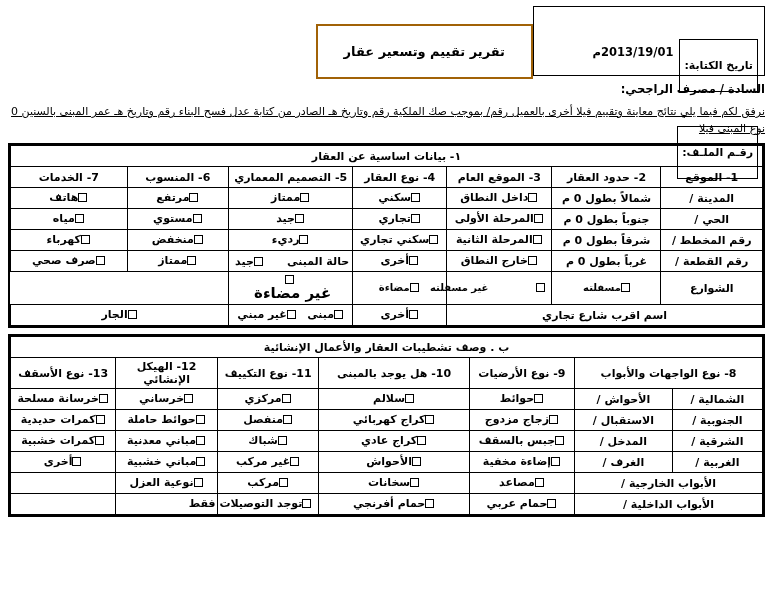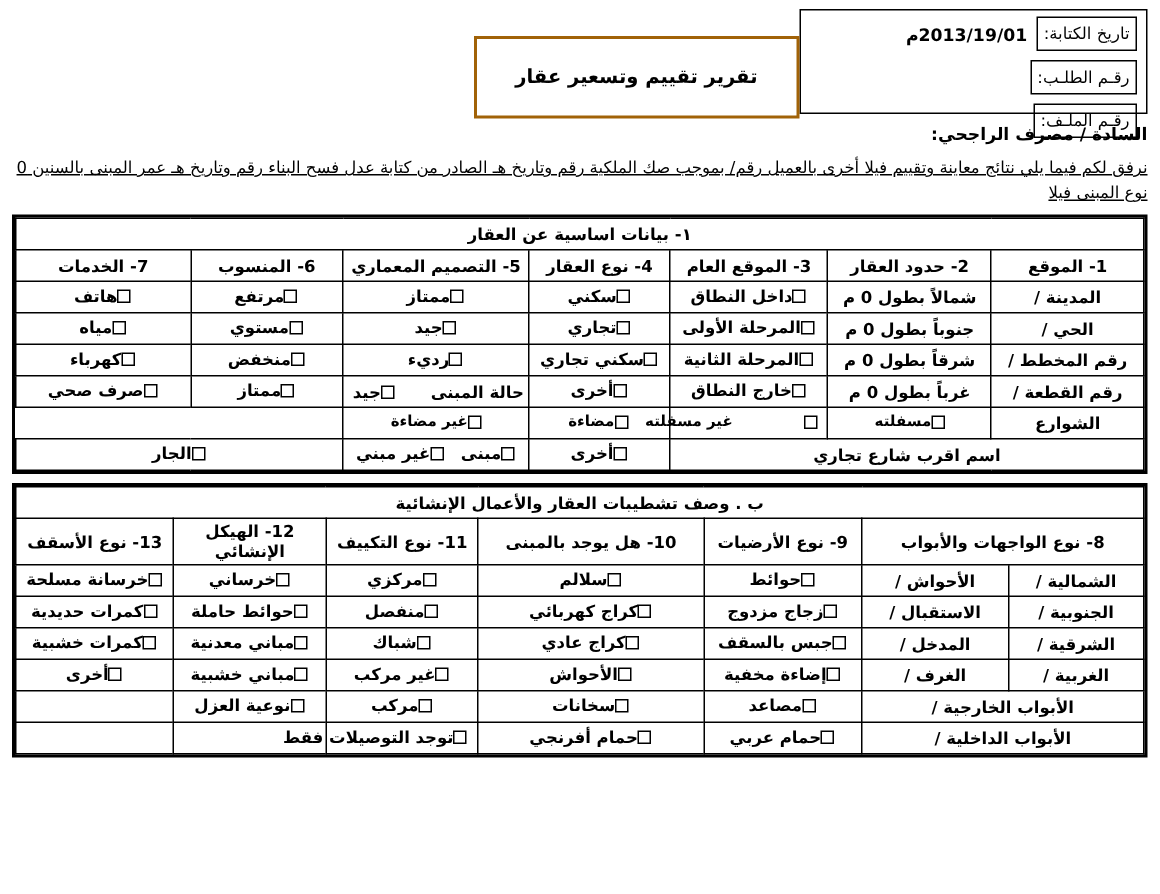--- a/index.html
+++ b/index.html
@@ -18,24 +18,25 @@
   .header-row { display:flex; align-items:flex-start; justify-content:flex-start; height: 74px; }
   .hdr-left-box {
     border: 1.5px solid #000;
     width: 232px; height: 70px;
     padding: 4px 6px 0 6px;
     font-size: 11.5px; font-weight: bold;
   }
   .hdr-line { display:flex; align-items:center; margin-bottom: 6px; }
   .hdr-label {
     border: 1px solid #000;
-    padding: 4px 4px;
+    padding: 19px 4px;
     font-size: 11px;
-    font-weight: normal;
+    font-weight: bold;
     white-space: nowrap;
+    margin-top: 28px;
   }
   .hdr-value { padding: 0 6px; font-size: 11.5px; font-weight:bold; }
   .title-box {
     border: 2px solid #a16207;
     padding: 18px 26px;
     font-size: 13px; font-weight: bold;
     margin-top: 18px;
     margin-left: 180px;
   }
 
@@ -87,24 +88,20 @@
 <body>
 
 <div class="page">
 
   <div class="header-row">
 
     <div class="hdr-left-box">
       <div class="hdr-line">
         <span class="hdr-label">تاريخ الكتابة:</span>
         <span class="hdr-value">2013/19/01م</span>
-      </div>
-      <div class="hdr-line">
-        <span class="hdr-label">رقـم الطلـب:</span>
-        <span class="hdr-value"></span>
       </div>
       <div class="hdr-line">
         <span class="hdr-label">رقـم الملـف:</span>
         <span class="hdr-value"></span>
       </div>
     </div>
 
     <div class="title-box">تقرير تقييم وتسعير عقار</div>
   </div>
 
@@ -259,21 +256,21 @@
                 <span class="lbl">غير مسفلته</span>
               </span>
         </td>
         <td class="optcell" style="padding-right:4px;">
           <span class="opt" style="font-size:10px;">
                 <span class="cb"></span>
                 <span class="lbl">مضاءة</span>
               </span>
         </td>
         <td class="optcell" style="padding-right:2px;">
-          <span class="opt" style="font-size:10px;">
+          <span class="opt" style="font-size:15px;flex-direction:column;">
                 <span class="cb"></span>
                 <span class="lbl">غير مضاءة</span>
               </span>
         </td>
         <td class="nb" style="border:0"></td>
         <td class="nb" style="border:0"></td>
       </tr>
 
       <tr>
         <td class="optcell" colspan="3" style="text-align:center">اسم اقرب شارع تجاري</td>

